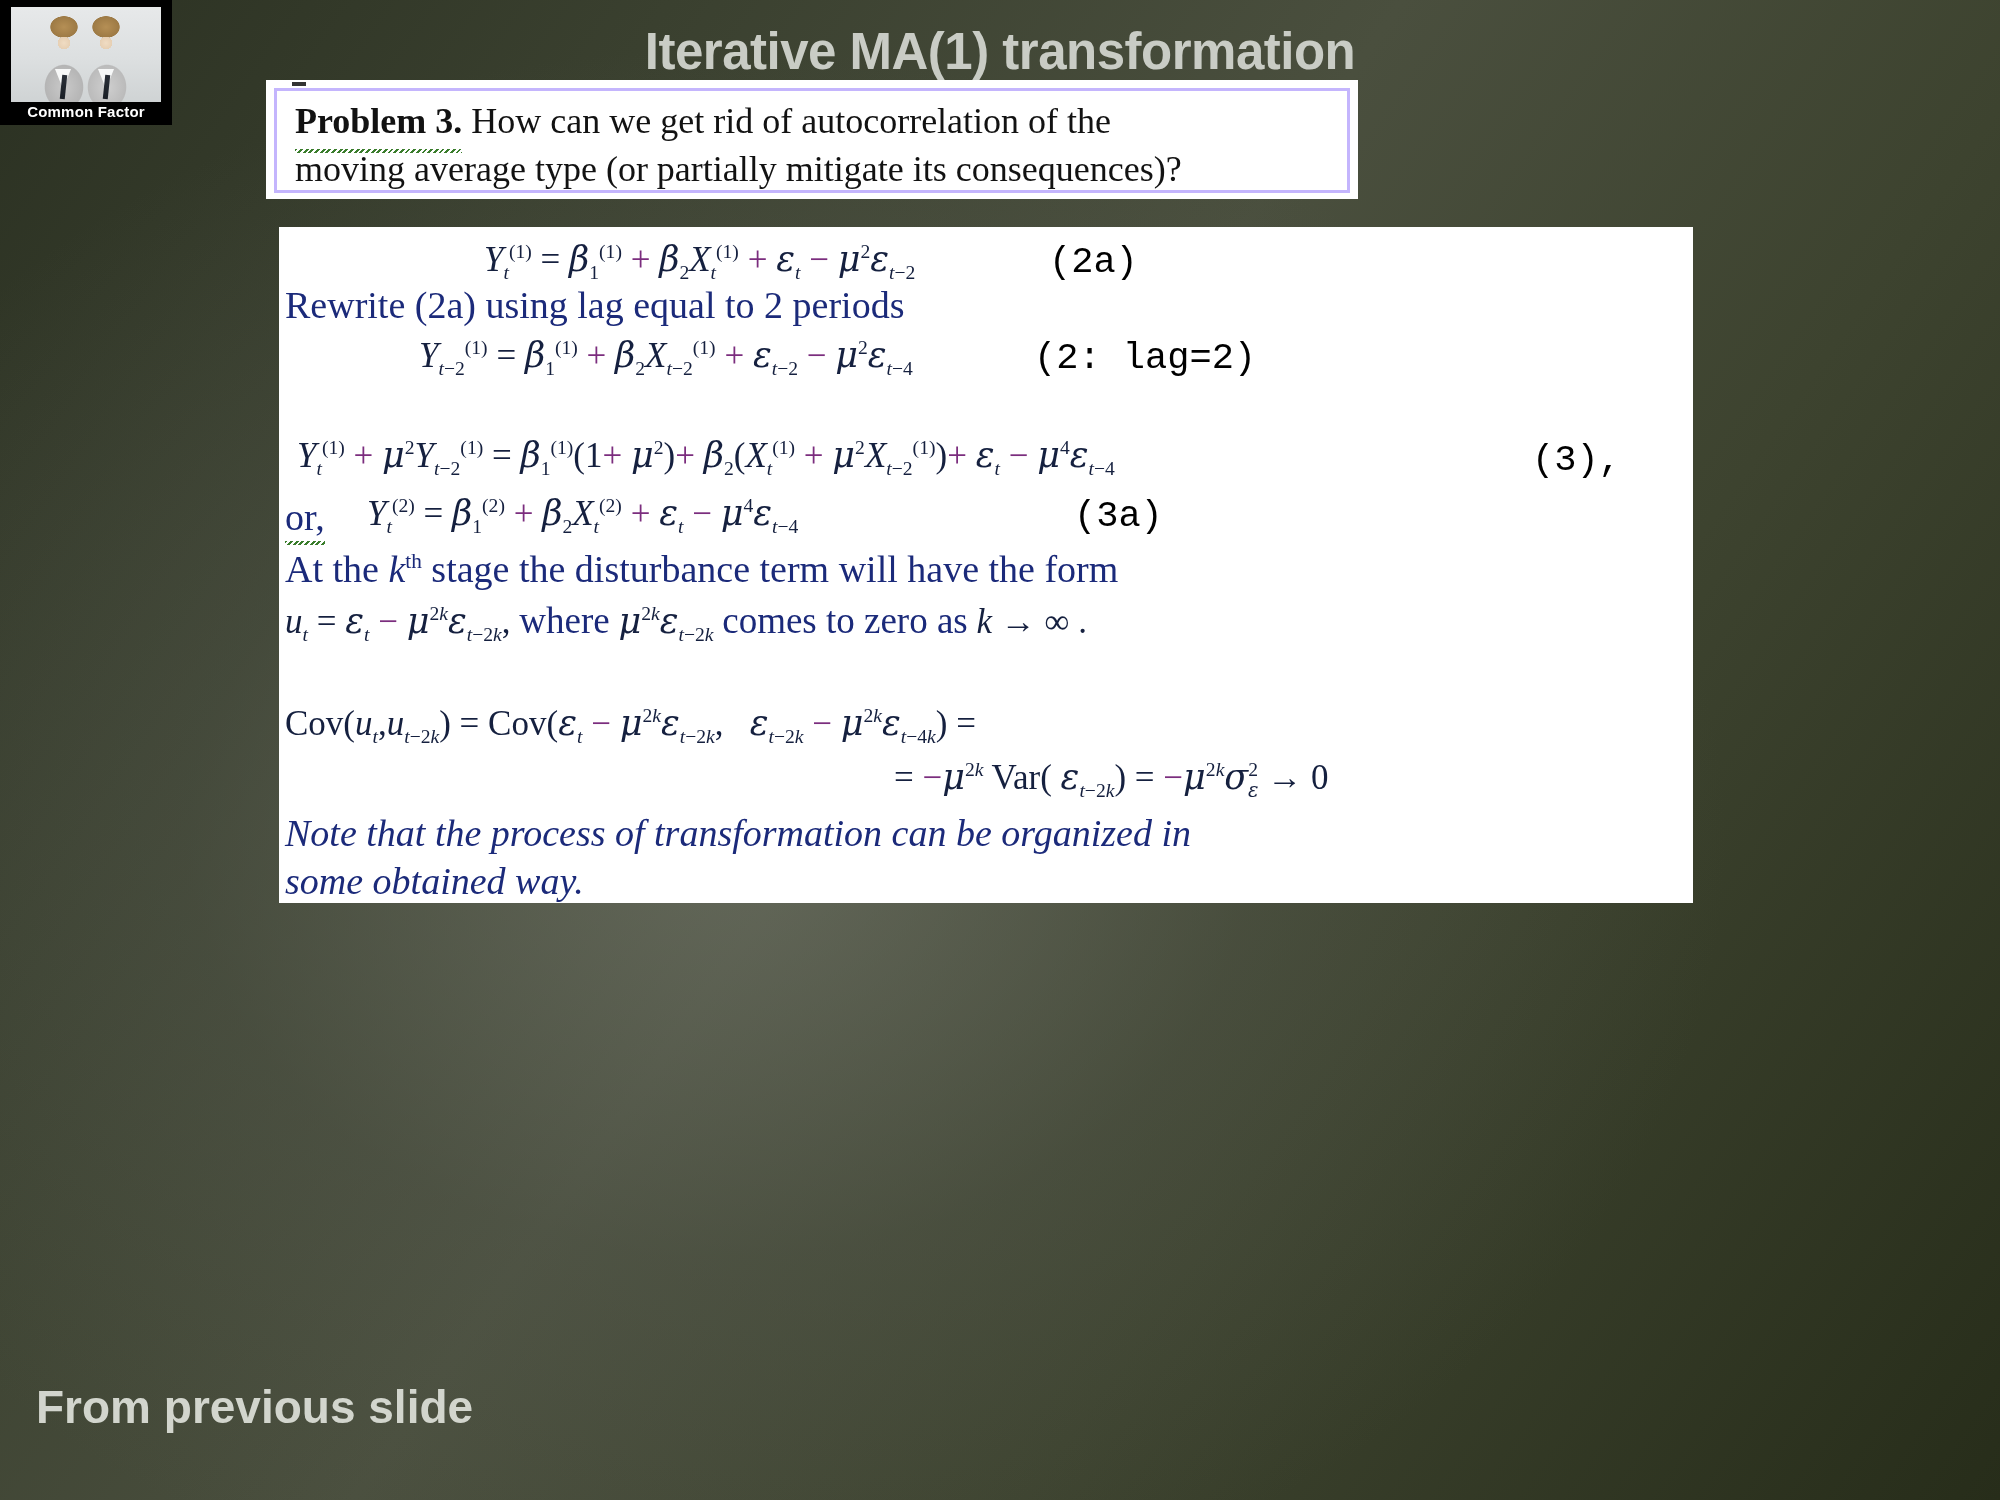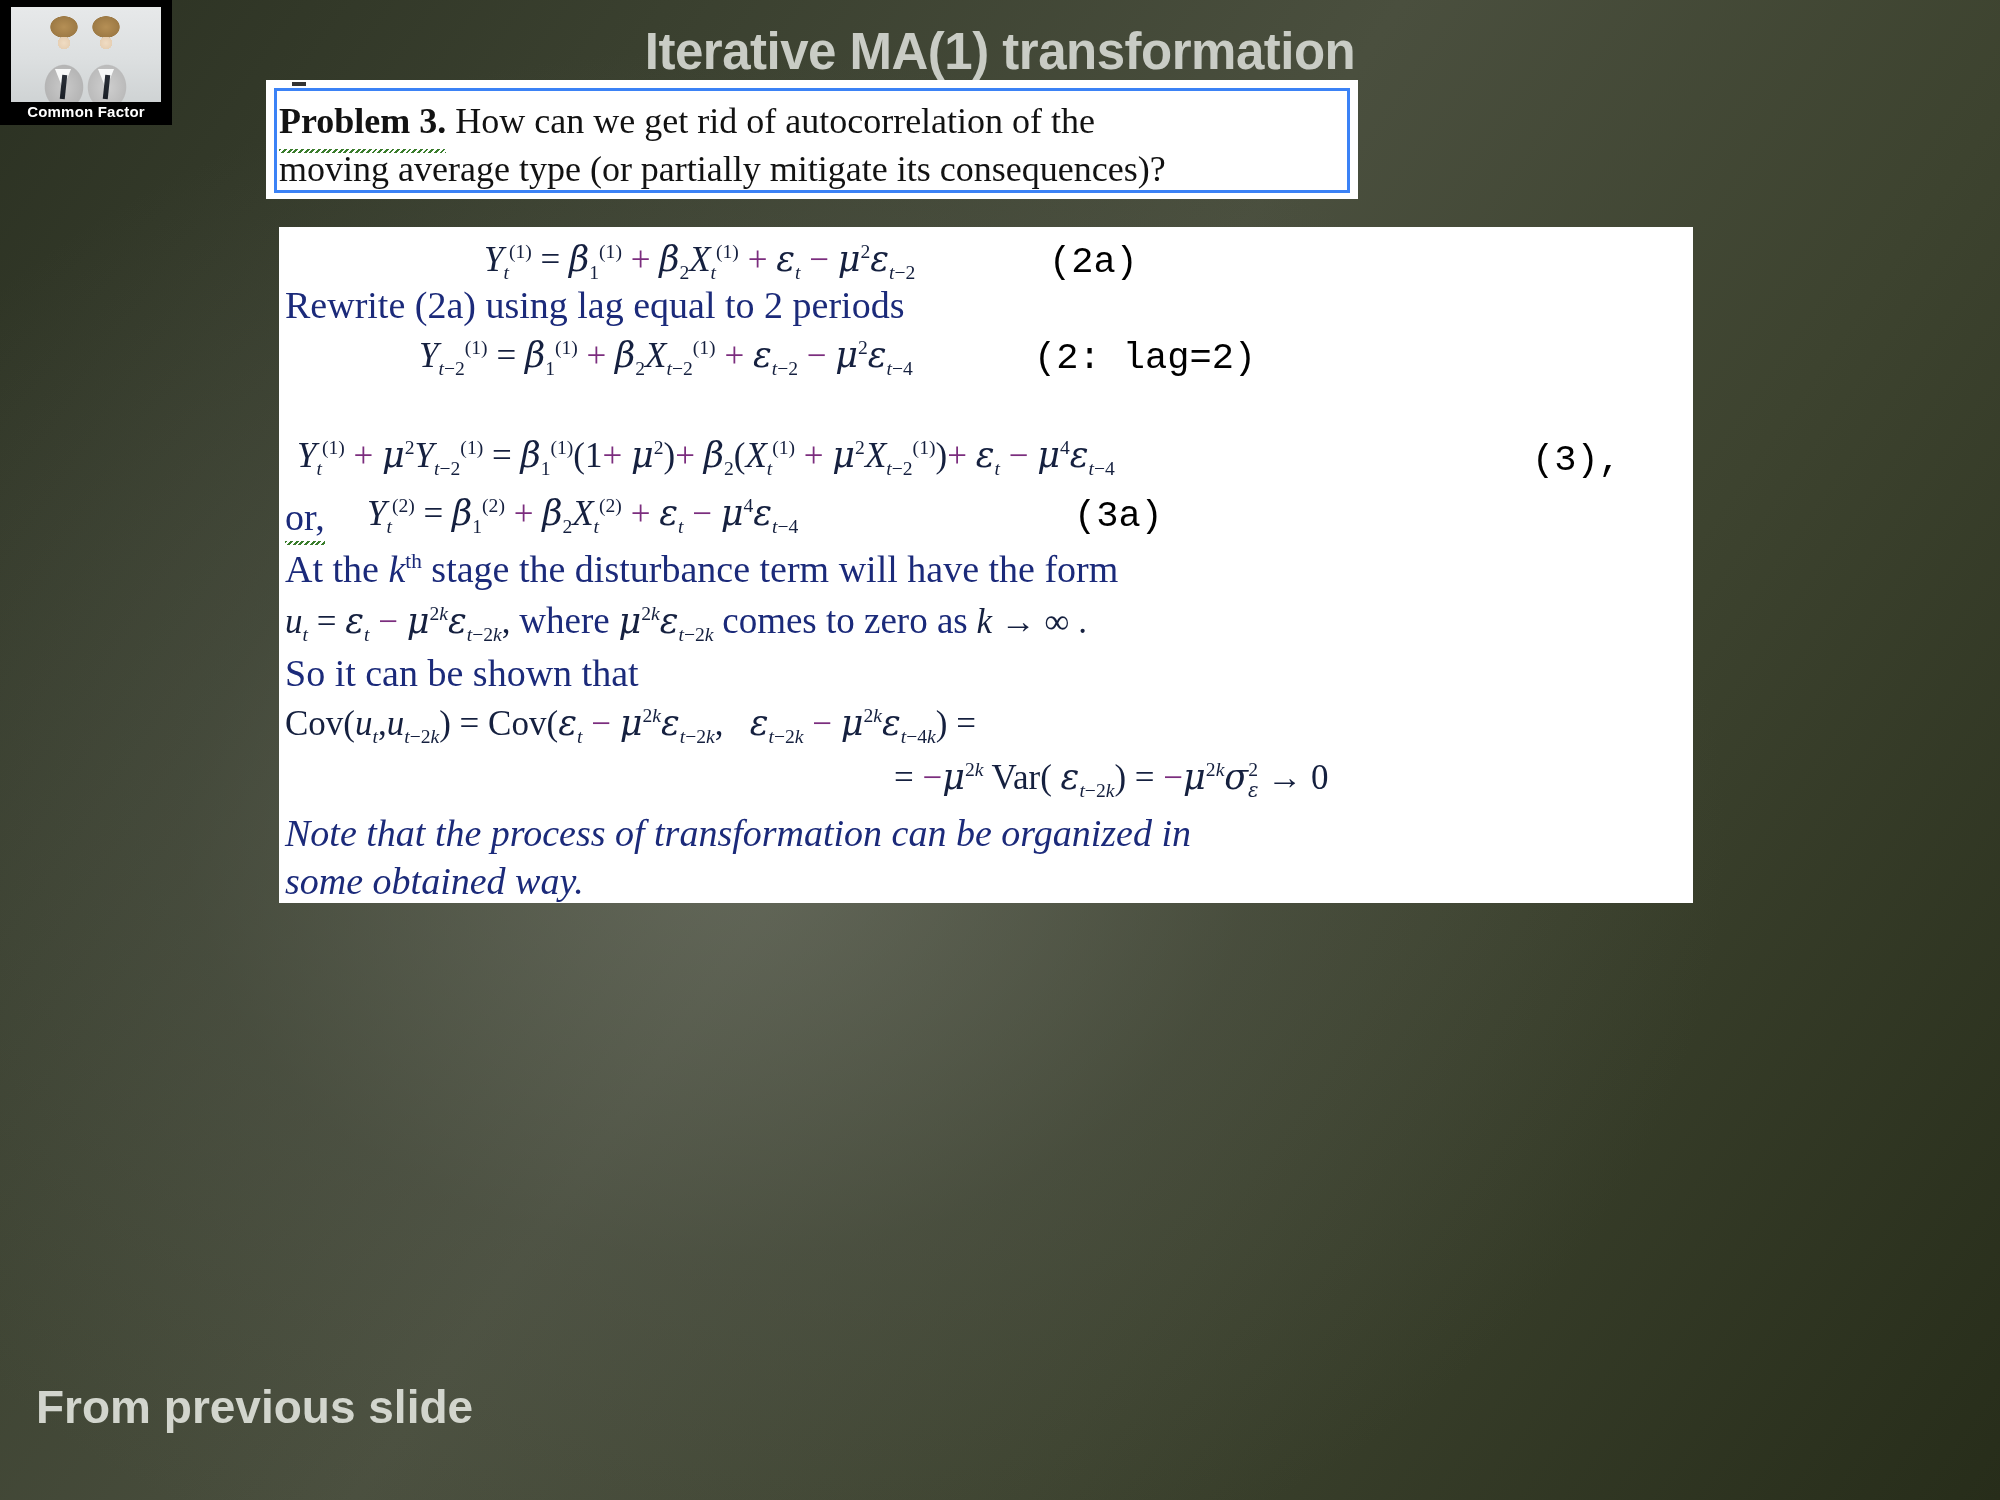--- a/index.html
+++ b/index.html
@@ -88,23 +88,23 @@
     left: 266px; top: 80px;
     width: 1092px;
     height: 119px;
     background: #ffffff;
     box-sizing: border-box;
   }
   #problem-inner {
     position: absolute;
     left: 8px; top: 8px;
     right: 8px; bottom: 6px;
-    border: 3px solid #3b82f6;
+    border: 3px solid #c4b5fd;
     box-sizing: border-box;
-    padding: 7px 14px 4px 2px;
+    padding: 7px 14px 4px 18px;
   }
   #problem-text {
     color: #121212;
     font-family: "Liberation Serif", serif;
     font-size: 36px;
     line-height: 1.33;
   }
   #problem-text .lead {
     font-weight: bold;
     border-bottom: 0;
@@ -255,21 +255,20 @@
       </div>
 
       <div class="eline mth" style="left:6px; top:372px;">
         <i>u</i><sub><i>t</i></sub> = <span class="gk">ε</span><sub><i>t</i></sub> <span class="op">−</span> <span class="gk">μ</span><sup>2<i>k</i></sup><span class="gk">ε</span><sub><i>t</i>−2<i>k</i></sub>,
         <span class="txt" style="font-size:37px;">where</span>
         <span class="gk">μ</span><sup>2<i>k</i></sup><span class="gk">ε</span><sub><i>t</i>−2<i>k</i></sub>
         <span class="txt" style="font-size:37px;">comes to zero as</span>
         <i>k</i> → ∞ .
       </div>
 
-      <div class="eline txt" style="left:6px; top:424px;">So it can be shown that</div>
 
       <div class="eline mth" style="left:6px; top:476px;">
         Cov(<i>u</i><sub><i>t</i></sub>,<i>u</i><sub><i>t</i>−2<i>k</i></sub>) = Cov(<span class="gk">ε</span><sub><i>t</i></sub> <span class="op">−</span> <span class="gk">μ</span><sup>2<i>k</i></sup><span class="gk">ε</span><sub><i>t</i>−2<i>k</i></sub>, &nbsp; <span class="gk">ε</span><sub><i>t</i>−2<i>k</i></sub> <span class="op">−</span> <span class="gk">μ</span><sup>2<i>k</i></sup><span class="gk">ε</span><sub><i>t</i>−4<i>k</i></sub>) =
       </div>
 
       <div class="eline mth" style="left:615px; top:530px;">
         = <span class="op">−</span><span class="gk">μ</span><sup>2<i>k</i></sup> Var( <span class="gk">ε</span><sub><i>t</i>−2<i>k</i></sub>) = <span class="op">−</span><span class="gk">μ</span><sup>2<i>k</i></sup><span class="gk">σ</span><sup>2</sup><sub class="gk" style="margin-left:-10px;">ε</sub> → 0
       </div>
 
       <div class="eline noteit" style="left:6px; top:584px;font-style:italic;">Note that the process of transformation can be organized in</div>

